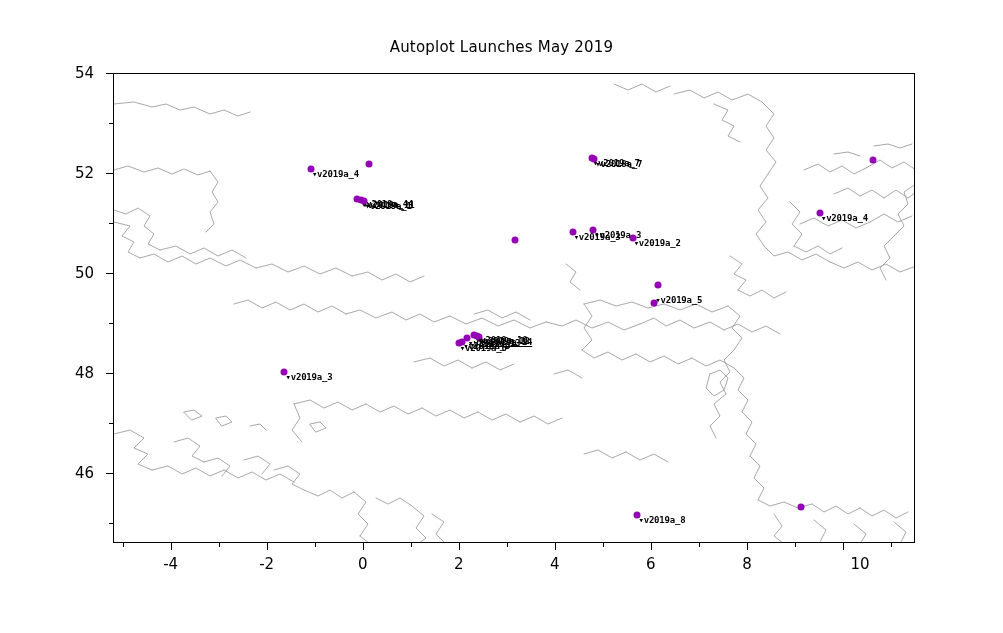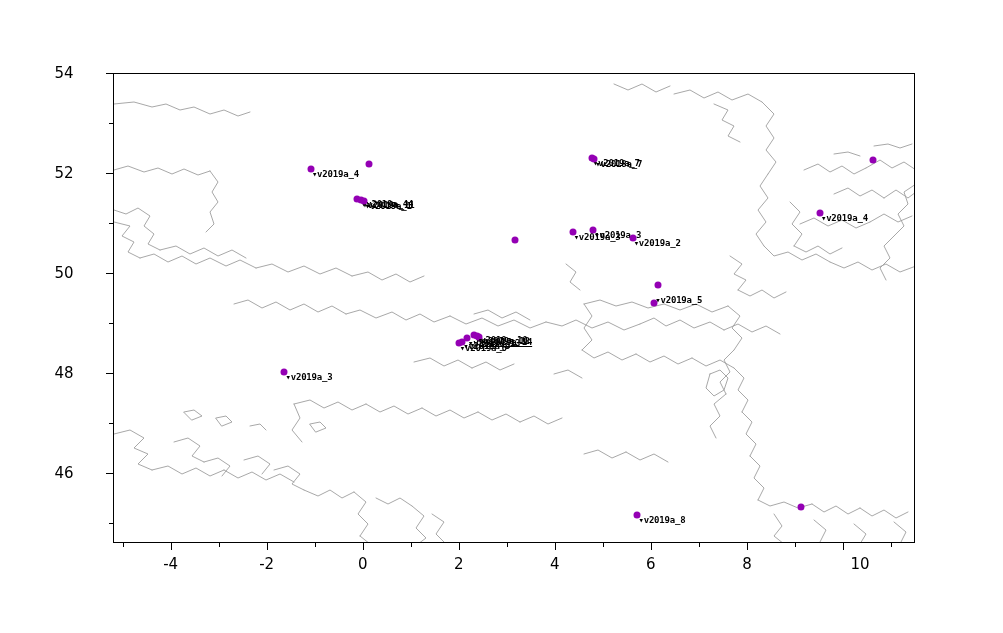--- a/index.html
+++ b/index.html
@@ -44,21 +44,21 @@
   #map-svg {
     position: absolute;
     left: 0;
     top: 0;
     width: 802px;
     height: 470px;
     display: block;
   }
   .tick-label-y {
     position: absolute;
-    text-align: center;
+    text-align: right;
     font-size: 15px;
     color: #000000;
     width: 60px;
   }
   .tick-label-x {
     position: absolute;
     text-align: center;
     font-size: 15px;
     color: #000000;
     width: 60px;
@@ -90,20 +90,21 @@
     white-space: nowrap;
     transform: translateY(-50%);
     letter-spacing: -0.2px;
   }
 </style>
 </head>
 <body>
 
 <div id="figure">
 
+  <div id="plot-title">Autoplot Launches May 2019</div>
 
   <div id="axes">
     <svg id="map-svg" viewBox="0 0 802 470" preserveAspectRatio="none">
       <g fill="none" stroke="#9e9e9e" stroke-width="0.9" stroke-linejoin="round" stroke-linecap="round">
 
         <path d="M0,30 L20,28 L38,33 L52,30 L66,36 L80,33 L96,40 L110,36 L124,42 L136,38"></path>
         <path d="M0,96 L14,92 L30,98 L44,94 L58,100 L70,95 L84,101 L96,97"></path>
         <path d="M96,97 L104,108 L98,118 L104,128 L96,138 L100,150 L92,158"></path>
         <path d="M0,136 L12,140 L24,134 L36,142 L30,152 L40,160 L34,170 L46,176"></path>
         <path d="M46,176 L62,172 L76,180 L90,174 L104,182 L118,176 L132,184"></path>

